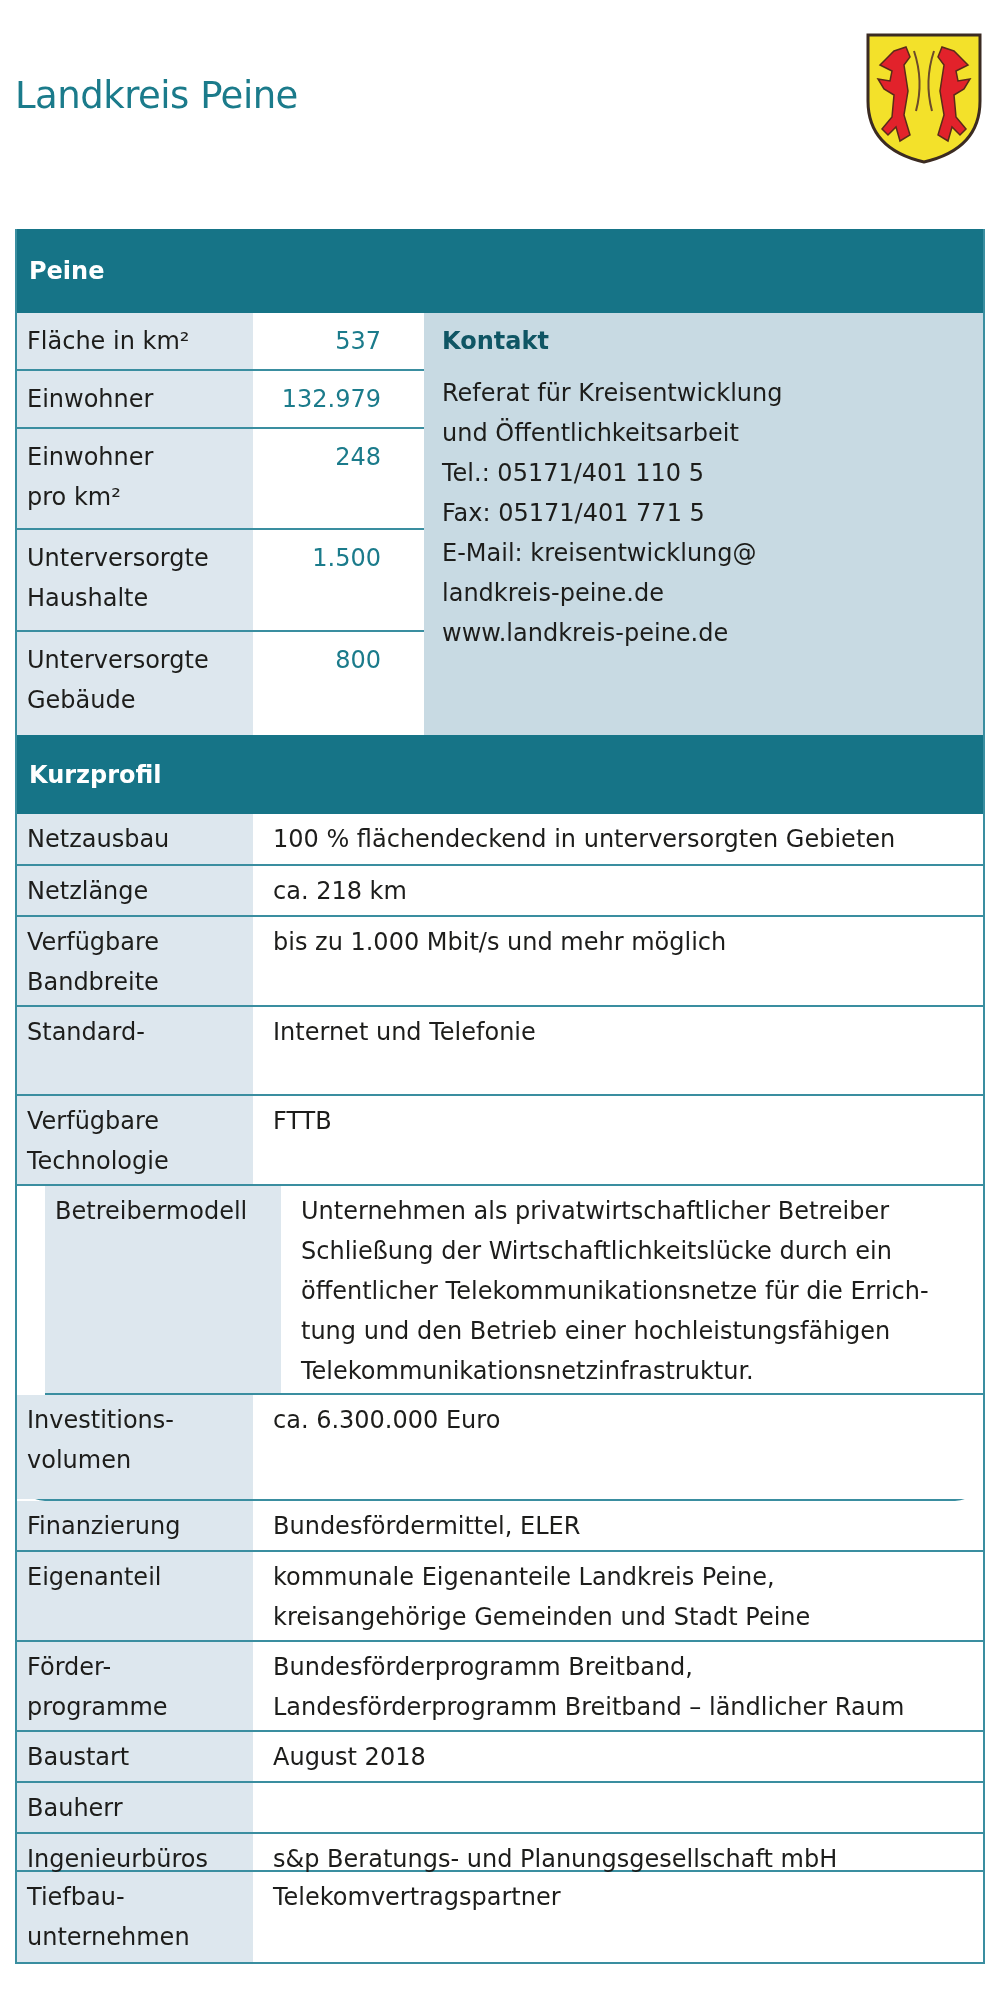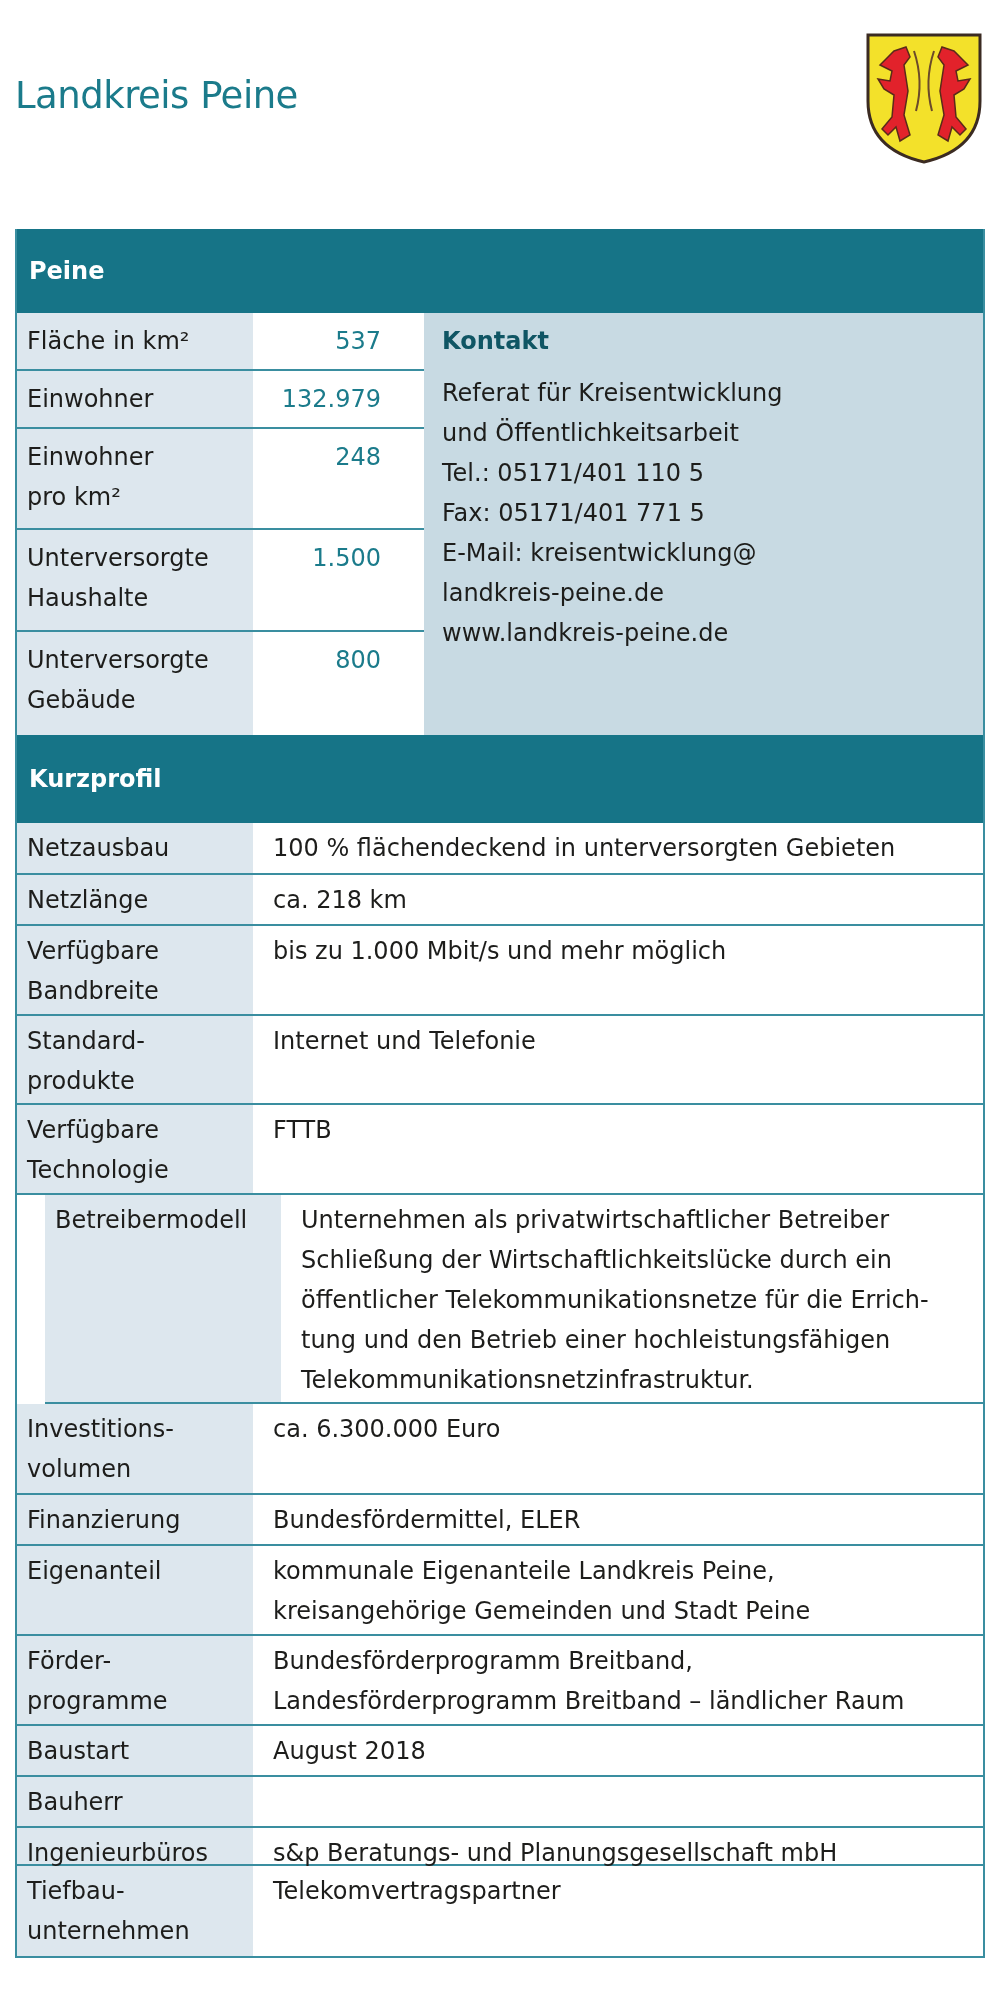--- a/index.html
+++ b/index.html
@@ -6,21 +6,21 @@
   body { width: 1000px; height: 1998px; position: relative; overflow: hidden;
          font-family: "DejaVu Sans", "Liberation Sans", sans-serif; color: #1d1d1b; }
   .title { position: absolute; left: 15px; top: 74px; font-size: 37px; color: #1b7b8b;
            font-family: "DejaVu Sans", sans-serif; letter-spacing: -0.5px; }
   .crest { position: absolute; left: 864px; top: 31px; width: 120px; height: 135px; }
   .table { position: absolute; left: 15px; top: 229px; width: 970px;
            border: 2px solid #3a8ea0; border-top: none; box-sizing: border-box; }
   .band { background: #167487; color: #ffffff; font-weight: bold; font-size: 24px;
           padding-left: 12px; box-sizing: border-box; display: flex; align-items: center; }
   .band.peine { height: 84px; }
-  .band.kurz { height: 88px; }
+  .band.kurz { height: 79px; }
   .top { display: flex; }
   .stats { width: 407px; }
   .stat-row { display: flex; border-bottom: 2px solid #3a8ea0; box-sizing: border-box; }
   .stat-row:last-child { border-bottom: none; }
   .stat-label { width: 236px; background: #dde7ee; padding: 8px 10px; box-sizing: border-box;
                 font-size: 24px; line-height: 40px; }
   .stat-value { width: 146px; background: #ffffff; padding: 8px 18px 0 0; box-sizing: border-box;
                 text-align: right; color: #1b7b8b; font-size: 24px; line-height: 40px; }
   .contact { flex: 1; background: #c8dae3; padding: 8px 18px; box-sizing: border-box; }
   .contact-title { font-weight: bold; color: #0f5564; font-size: 24px; line-height: 40px; margin-bottom: 12px; }
@@ -124,21 +124,20 @@
           <span class="line">Verfügbare</span>
           <span class="line">Bandbreite</span>
         </div>
         <div class="prof-value">
           <span class="line">bis zu 1.000 Mbit/s und mehr möglich</span>
         </div>
       </div>
       <div class="prof-row" style="height: 89px;">
         <div class="prof-label">
           <span class="line">Standard-</span>
-          <span class="line">produkte</span>
         </div>
         <div class="prof-value">
           <span class="line">Internet und Telefonie</span>
         </div>
       </div>
       <div class="prof-row" style="height: 90px;">
         <div class="prof-label">
           <span class="line">Verfügbare</span>
           <span class="line">Technologie</span>
         </div>
@@ -151,21 +150,21 @@
           <span class="line">Betreibermodell</span>
         </div>
         <div class="prof-value">
           <span class="line">Unternehmen als privatwirtschaftlicher Betreiber</span>
           <span class="line">Schließung der Wirtschaftlichkeitslücke durch ein</span>
           <span class="line">öffentlicher Telekommunikationsnetze für die Errich-</span>
           <span class="line">tung und den Betrieb einer hochleistungsfähigen</span>
           <span class="line">Telekommunikationsnetzinfrastruktur.</span>
         </div>
       </div>
-      <div class="prof-row" style="height: 91px;">
+      <div class="prof-row" style="height: 106px; border-radius: 28px;">
         <div class="prof-label">
           <span class="line">Investitions-</span>
           <span class="line">volumen</span>
         </div>
         <div class="prof-value">
           <span class="line">ca. 6.300.000 Euro</span>
         </div>
       </div>
       <div class="prof-row" style="height: 51px; justify-content: center;">
         <div class="prof-label">

